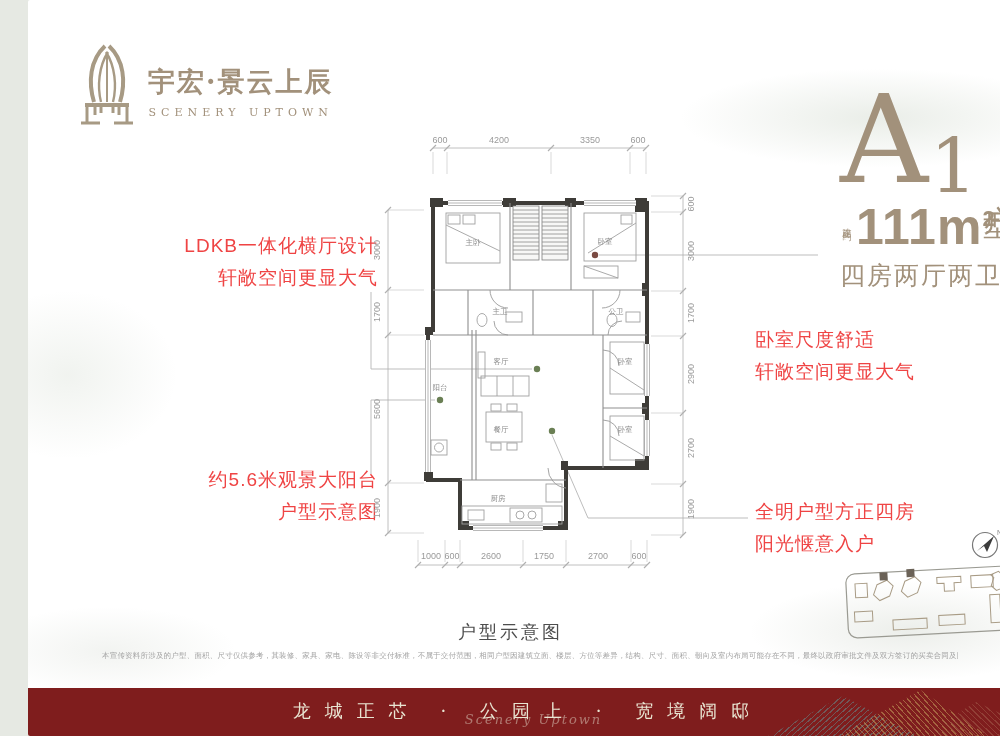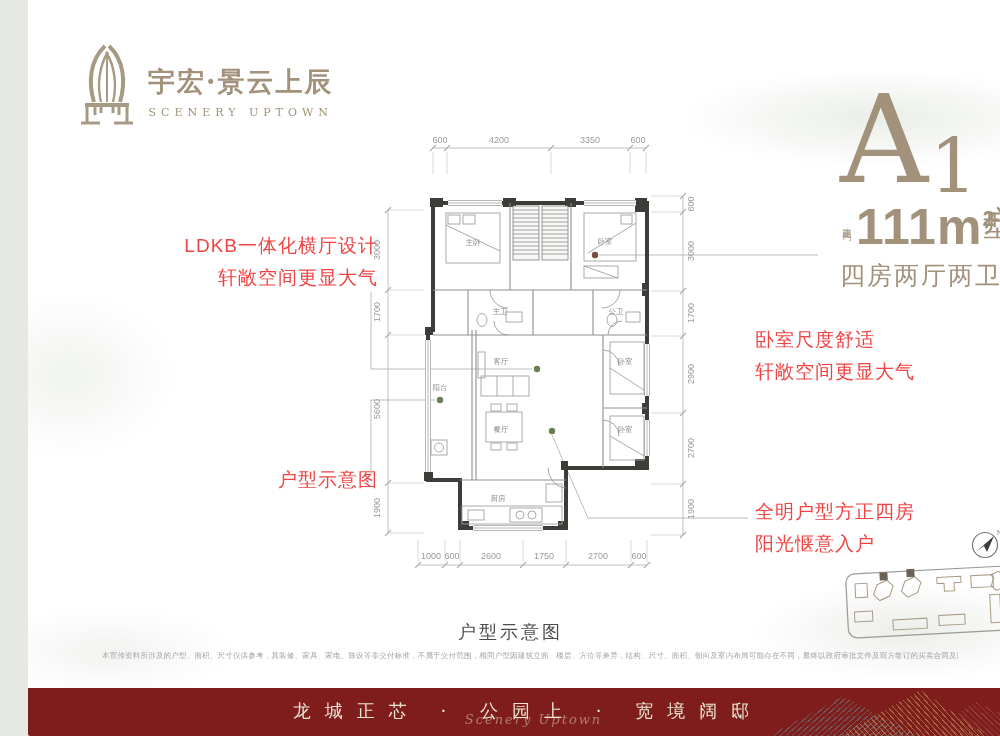--- a/index.html
+++ b/index.html
@@ -94,20 +94,21 @@
       <span class="area-value"><span>111m</span><sup class="area-sup">2</sup></span>
     </div>
     <div class="unit-layout">四房两厅两卫</div>
   </div>
 
   <div class="anno anno-right" style="left:118px;top:230px;width:232px;">
     <div>LDKB一体化横厅设计</div>
     <div>轩敞空间更显大气</div>
   </div>
   <div class="anno anno-right" style="left:118px;top:464px;width:232px;">
+    <div>约5.6米观景大阳台</div>
     <div>户型示意图</div>
   </div>
   <div class="anno" style="left:727px;top:324px;width:230px;">
     <div>卧室尺度舒适</div>
     <div>轩敞空间更显大气</div>
   </div>
   <div class="anno" style="left:727px;top:496px;width:230px;">
     <div>全明户型方正四房</div>
     <div>阳光惬意入户</div>
   </div>

